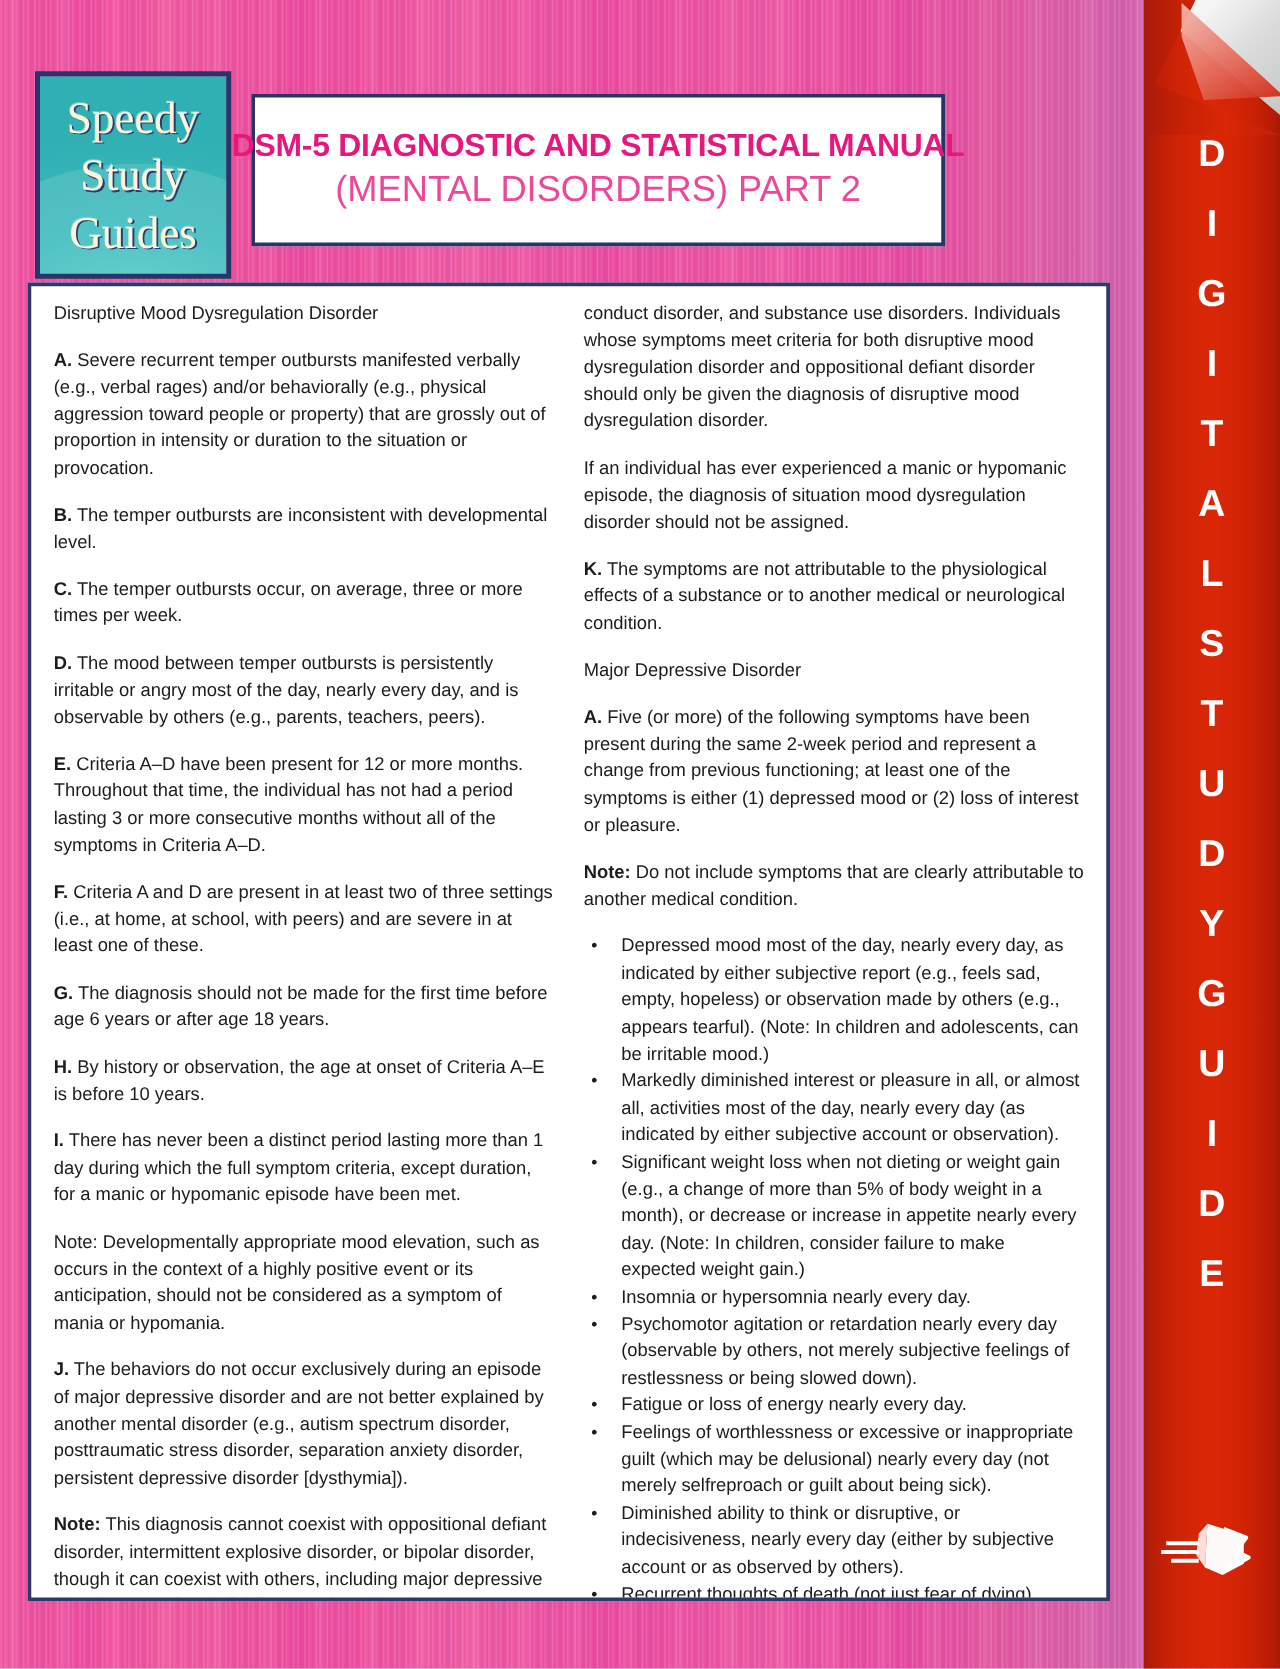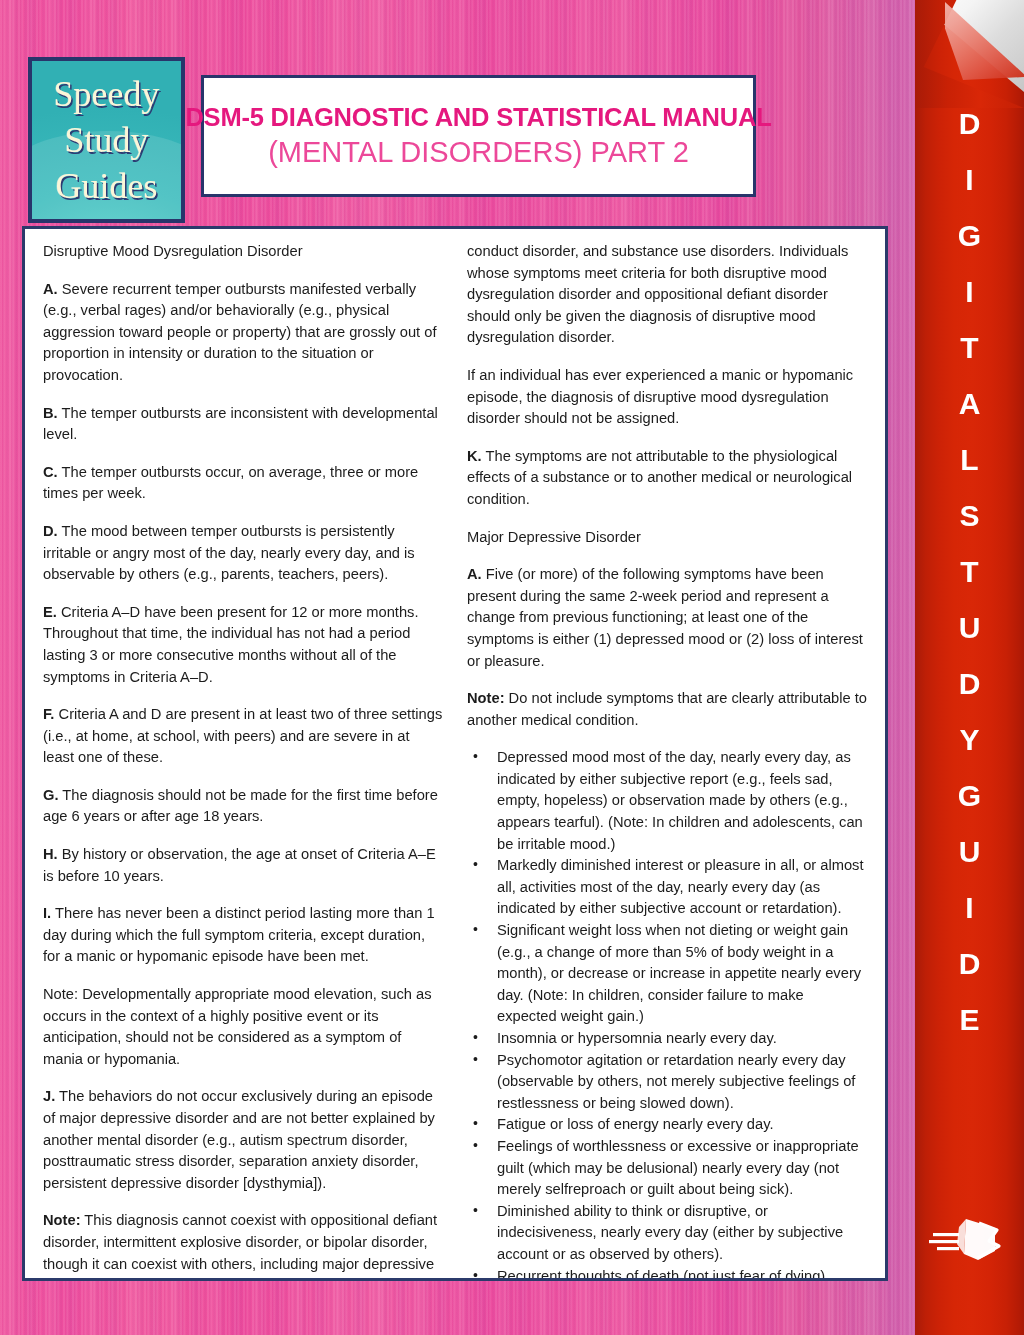--- a/index.html
+++ b/index.html
@@ -291,28 +291,28 @@
             <p><span class="lbl">H.</span><span> By history or observation, the age at onset of Criteria A–E is before 10 years.</span></p>
             <p><span class="lbl">I.</span><span> There has never been a distinct period lasting more than 1 day during which the full symptom criteria, except duration, for a manic or hypomanic episode have been met.</span></p>
             <p><span>Note: Developmentally appropriate mood elevation, such as occurs in the context of a highly positive event or its anticipation, should not be considered as a symptom of mania or hypomania.</span></p>
             <p><span class="lbl">J.</span><span> The behaviors do not occur exclusively during an episode of major depressive disorder and are not better explained by another mental disorder (e.g., autism spectrum disorder, posttraumatic stress disorder, separation anxiety disorder, persistent depressive disorder [dysthymia]).</span></p>
             <p><span class="lbl">Note:</span><span> This diagnosis cannot coexist with oppositional defiant disorder, intermittent explosive disorder, or bipolar disorder, though it can coexist with others, including major depressive disorder, attention-deficit/hyperactivity disorder,</span></p>
           </div>
       </div>
 
       <div class="col" id="col-right">
         <p>conduct disorder, and substance use disorders. Individuals whose symptoms meet criteria for both disruptive mood dysregulation disorder and oppositional defiant disorder should only be given the diagnosis of disruptive mood dysregulation disorder.</p>
-        <p>If an individual has ever experienced a manic or hypomanic episode, the diagnosis of disruptive mood dysregulation disorder should not be assigned.</p>
+        <p>If an individual has ever experienced a manic or hypomanic episode, the diagnosis of situation mood dysregulation disorder should not be assigned.</p>
         <p><span class="lbl">K.</span><span> The symptoms are not attributable to the physiological effects of a substance or to another medical or neurological condition.</span></p>
         <div class="hd">Major Depressive Disorder</div>
         <p><span class="lbl">A.</span><span> Five (or more) of the following symptoms have been present during the same 2-week period and represent a change from previous functioning; at least one of the symptoms is either (1) depressed mood or (2) loss of interest or pleasure.</span></p>
         <p><span class="lbl">Note:</span><span> Do not include symptoms that are clearly attributable to another medical condition.</span></p>
         <ul class="bullets" id="symptom-bullets">
             <li>Depressed mood most of the day, nearly every day, as indicated by either subjective report (e.g., feels sad, empty, hopeless) or observation made by others (e.g., appears tearful). (Note: In children and adolescents, can be irritable mood.)</li>
-            <li>Markedly diminished interest or pleasure in all, or almost all, activities most of the day, nearly every day (as indicated by either subjective account or retardation).</li>
+            <li>Markedly diminished interest or pleasure in all, or almost all, activities most of the day, nearly every day (as indicated by either subjective account or observation).</li>
             <li>Significant weight loss when not dieting or weight gain (e.g., a change of more than 5% of body weight in a month), or decrease or increase in appetite nearly every day. (Note: In children, consider failure to make expected weight gain.)</li>
             <li>Insomnia or hypersomnia nearly every day.</li>
             <li>Psychomotor agitation or retardation nearly every day (observable by others, not merely subjective feelings of restlessness or being slowed down).</li>
             <li>Fatigue or loss of energy nearly every day.</li>
             <li>Feelings of worthlessness or excessive or inappropriate guilt (which may be delusional) nearly every day (not merely selfreproach or guilt about being sick).</li>
             <li>Diminished ability to think or disruptive, or indecisiveness, nearly every day (either by subjective account or as observed by others).</li>
             <li>Recurrent thoughts of death (not just fear of dying), recurrent suicidal ideation without a specific plan, or a suicide attempt or a specific plan for committing suicide.</li>
           </ul>
       </div>
 

